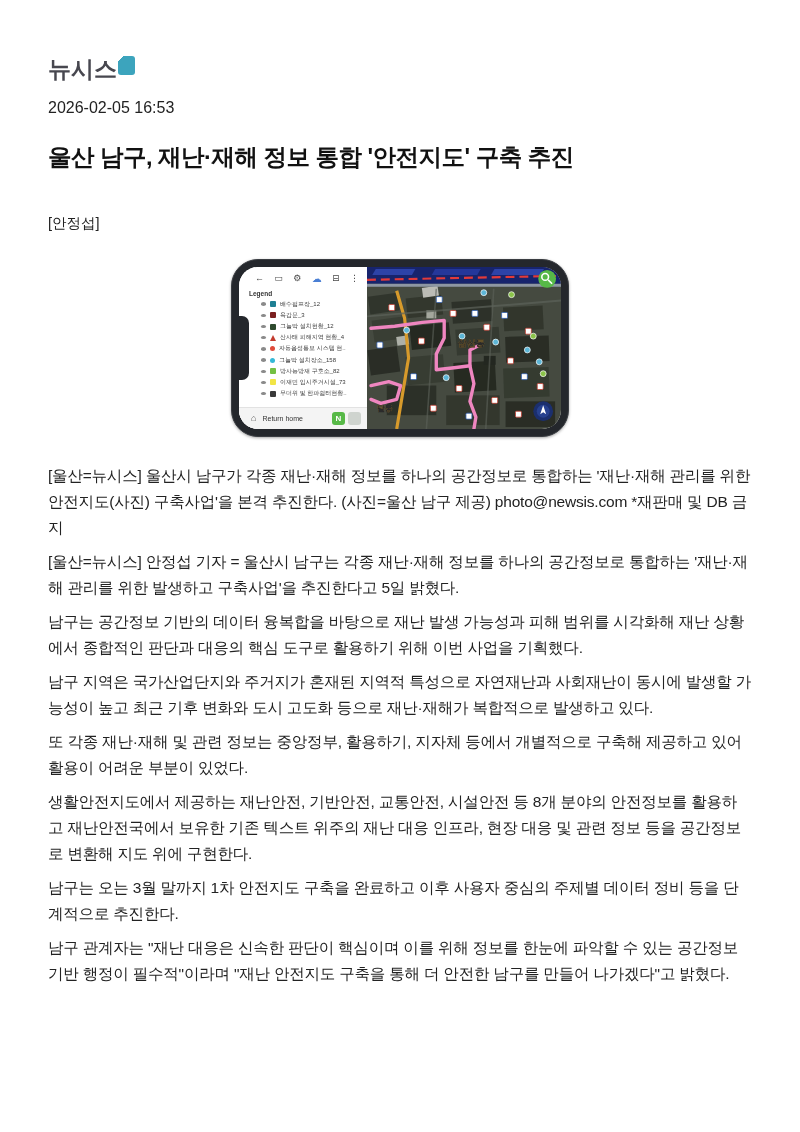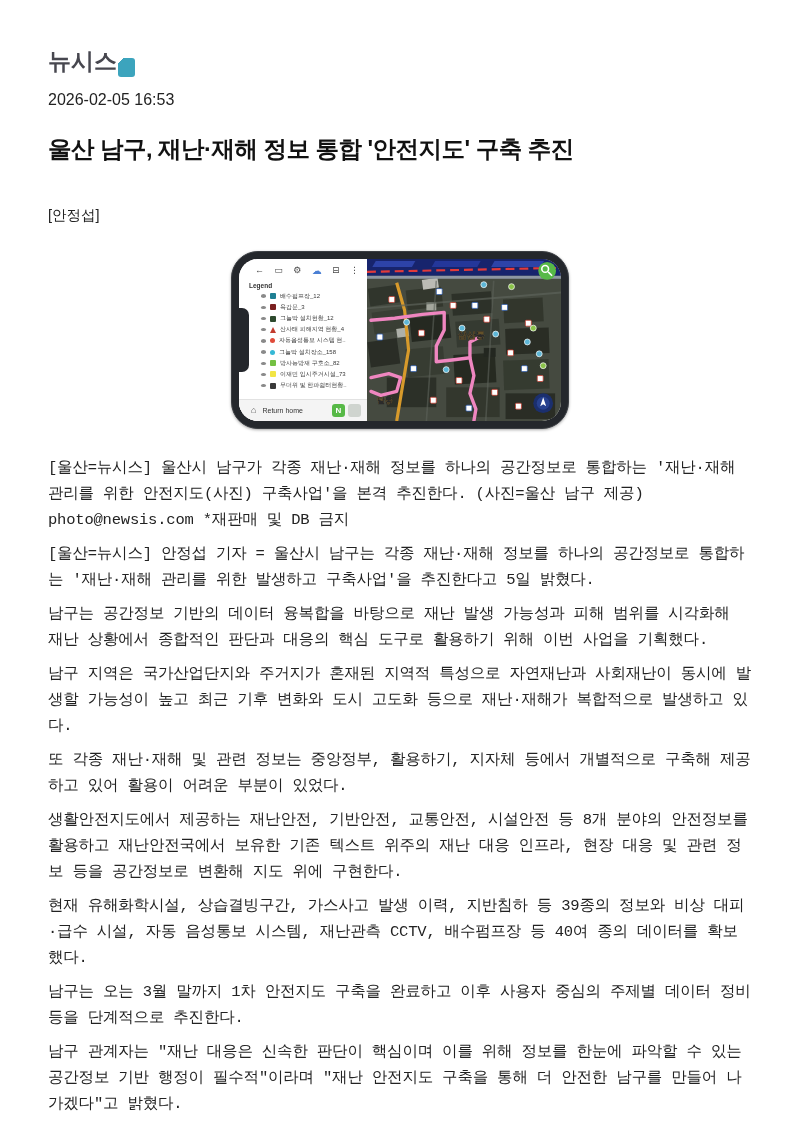--- a/index.html
+++ b/index.html
@@ -8,21 +8,21 @@
     width: 800px; height: 1132px;
     font-family: "Liberation Sans", "DejaVu Sans", sans-serif;
     color: #1c1c1c;
     position: relative;
     overflow: hidden;
   }
   .page { padding: 46px 48px 0 48px; }
 
   
   .masthead { display: flex; align-items: flex-start; }
-  .logo { display: inline-flex; align-items: flex-end; gap: 1px; cursor: pointer; }
+  .logo { display: inline-flex; align-items: flex-start; gap: 1px; cursor: pointer; margin-top: 8px; }
   .logo-text {
     font-size: 23px; font-weight: bold; color: #47474f; letter-spacing: 0px;
   }
   .logo-mark {
     width: 17px; height: 19px; margin-top: 2px;
     background: linear-gradient(135deg, #ffffff 0 4px, #3ca4bd 4px 100%);
     border-radius: 2px 3px 3px 3px;
   }
   .dateline {
     text-align: left; font-size: 16px; color: #222; margin-top: 14px;
@@ -108,21 +108,21 @@
     width: 13px; height: 13px; background: #cfd4cf; border-radius: 3px; margin-left: -3px;
   }
   
   .map-area { flex: 1; position: relative; }
   .map-area svg { display: block; width: 100%; height: 100%; }
 
   
   .article-body { margin-top: 26px; }
   .article-body p {
     font-size: 15.5px; line-height: 26px; color: #222;
-    margin-bottom: 8px; letter-spacing: -0.2px; font-family: Liberation Mono, monospace;
+    margin-bottom: 8px; letter-spacing: -0.2px;
   }
 </style>
 </head>
 <body>
 
 <div class="page">
 
   <div class="masthead">
     <div class="logo">
       <span class="logo-text">뉴시스</span>
@@ -314,18 +314,17 @@
     </div>
   </div>
 
   <div class="article-body">
     <p>[울산=뉴시스] 울산시 남구가 각종 재난·재해 정보를 하나의 공간정보로 통합하는 '재난·재해 관리를 위한 안전지도(사진) 구축사업'을 본격 추진한다. (사진=울산 남구 제공) photo@newsis.com *재판매 및 DB 금지</p>
     <p>[울산=뉴시스] 안정섭 기자 = 울산시 남구는 각종 재난·재해 정보를 하나의 공간정보로 통합하는 '재난·재해 관리를 위한 발생하고 구축사업'을 추진한다고 5일 밝혔다.</p>
     <p>남구는 공간정보 기반의 데이터 융복합을 바탕으로 재난 발생 가능성과 피해 범위를 시각화해 재난 상황에서 종합적인 판단과 대응의 핵심 도구로 활용하기 위해 이번 사업을 기획했다.</p>
     <p>남구 지역은 국가산업단지와 주거지가 혼재된 지역적 특성으로 자연재난과 사회재난이 동시에 발생할 가능성이 높고 최근 기후 변화와 도시 고도화 등으로 재난·재해가 복합적으로 발생하고 있다.</p>
     <p>또 각종 재난·재해 및 관련 정보는 중앙정부, 활용하기, 지자체 등에서 개별적으로 구축해 제공하고 있어 활용이 어려운 부분이 있었다.</p>
     <p>생활안전지도에서 제공하는 재난안전, 기반안전, 교통안전, 시설안전 등 8개 분야의 안전정보를 활용하고 재난안전국에서 보유한 기존 텍스트 위주의 재난 대응 인프라, 현장 대응 및 관련 정보 등을 공간정보로 변환해 지도 위에 구현한다.</p>
-    <p>현재 유해화학시설, 상습결빙구간, 가스사고 발생 이력, 지반침하 등 39종의 정보와 비상 대피·급수 시설, 자동 음성통보 시스템, 재난관측 CCTV, 배수펌프장 등 40여 종의 데이터를 확보했다.</p>
     <p>남구는 오는 3월 말까지 1차 안전지도 구축을 완료하고 이후 사용자 중심의 주제별 데이터 정비 등을 단계적으로 추진한다.</p>
     <p>남구 관계자는 "재난 대응은 신속한 판단이 핵심이며 이를 위해 정보를 한눈에 파악할 수 있는 공간정보 기반 행정이 필수적"이라며 "재난 안전지도 구축을 통해 더 안전한 남구를 만들어 나가겠다"고 밝혔다.</p>
   </div>
 
 </div>
 
 </body></html>

